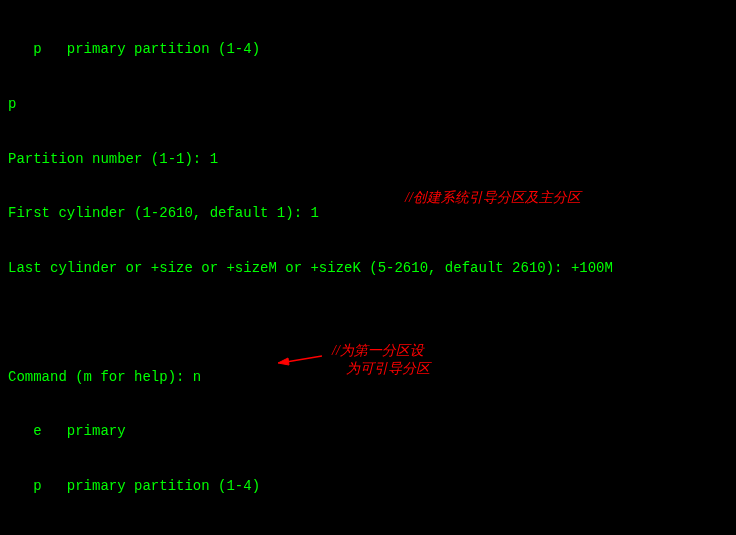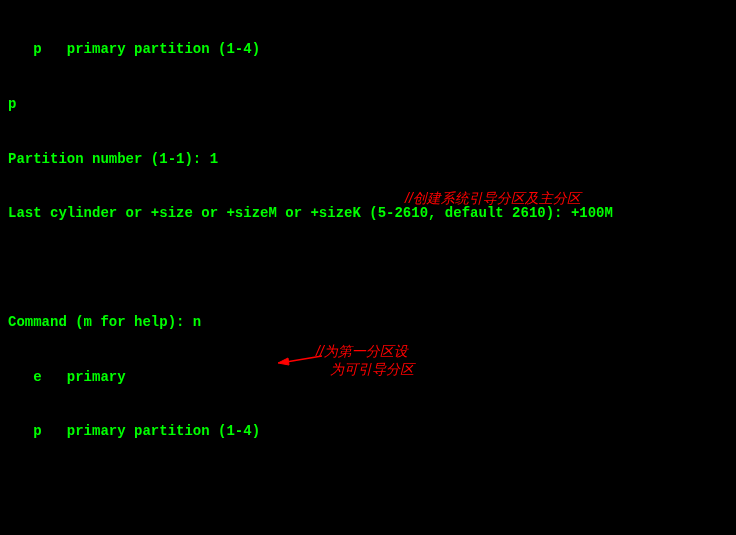--- a/index.html
+++ b/index.html
@@ -15,43 +15,43 @@
       overflow: hidden;
       position: relative;
     }
     .terminal {
       padding: 4px 8px;
       white-space: pre;
     }
     .line {
       display: block;
       min-height: 1.3em;
-      font-weight: bold;
     }
     .annotation {
       position: absolute;
       color: #ff0000;
-      font-family: Liberation Sans, sans-serif;
+      font-family: Liberation Serif, serif;
       font-size: 14px;
       font-style: italic;
       white-space: nowrap;
     }
     .arrow {
       position: absolute;
       stroke: #ff0000;
       fill: #ff0000;
     }
   </style>
 </head>
 <body>
 
 <div class="terminal">
   <span class="line">   p   primary partition (1-4)</span>
   <span class="line">p</span>
   <span class="line">Partition number (1-1): 1</span>
+  <span class="line">First cylinder (1-2610, default 1): 1</span>
   <span class="line">Last cylinder or +size or +sizeM or +sizeK (5-2610, default 2610): +100M</span>
   <span class="line"></span>
   <span class="line">Command (m for help): n</span>
   <span class="line">   e   primary</span>
   <span class="line">   p   primary partition (1-4)</span>
   
   
   
   
   
@@ -66,21 +66,21 @@
   
   
 
   
   
   
 </div>
 
 <div class="annotation" style="top:189px; left:405px;">//创建系统引导分区及主分区</div>
 
-<div class="annotation" style="top:342px; left:316px; line-height:1.3;">
+<div class="annotation" style="top:342px; left:332px; line-height:1.3;">
   <span>//为第一分区设</span><br>
   <span style="padding-left:14px">为可引导分区</span>
 </div>
 
 <svg class="arrow" style="top:352px; left:278px;" width="44" height="14">
   <line x1="44" y1="4" x2="8" y2="10" stroke="#ff0000" stroke-width="1.5"></line>
   <polygon points="0,11 10,6 11,13" fill="#ff0000"></polygon>
 </svg>
 
 </body></html>

